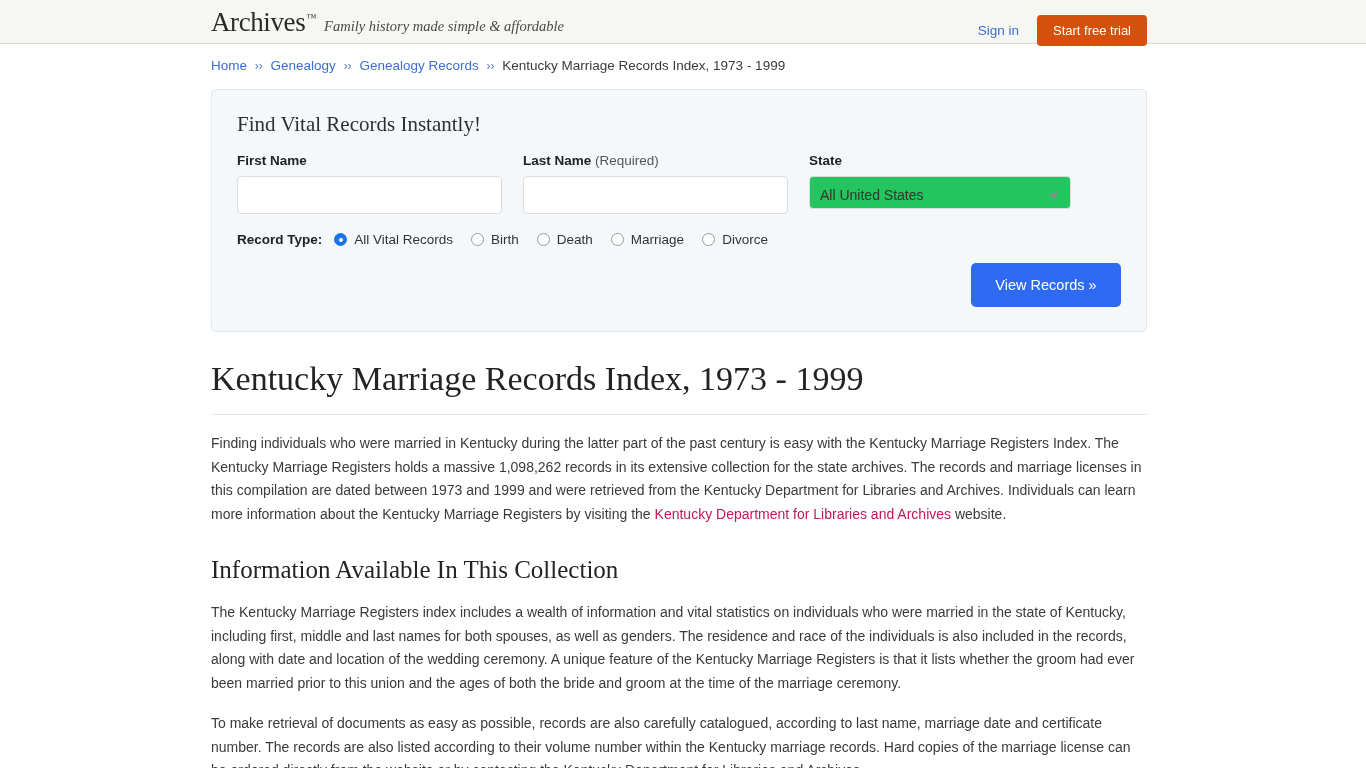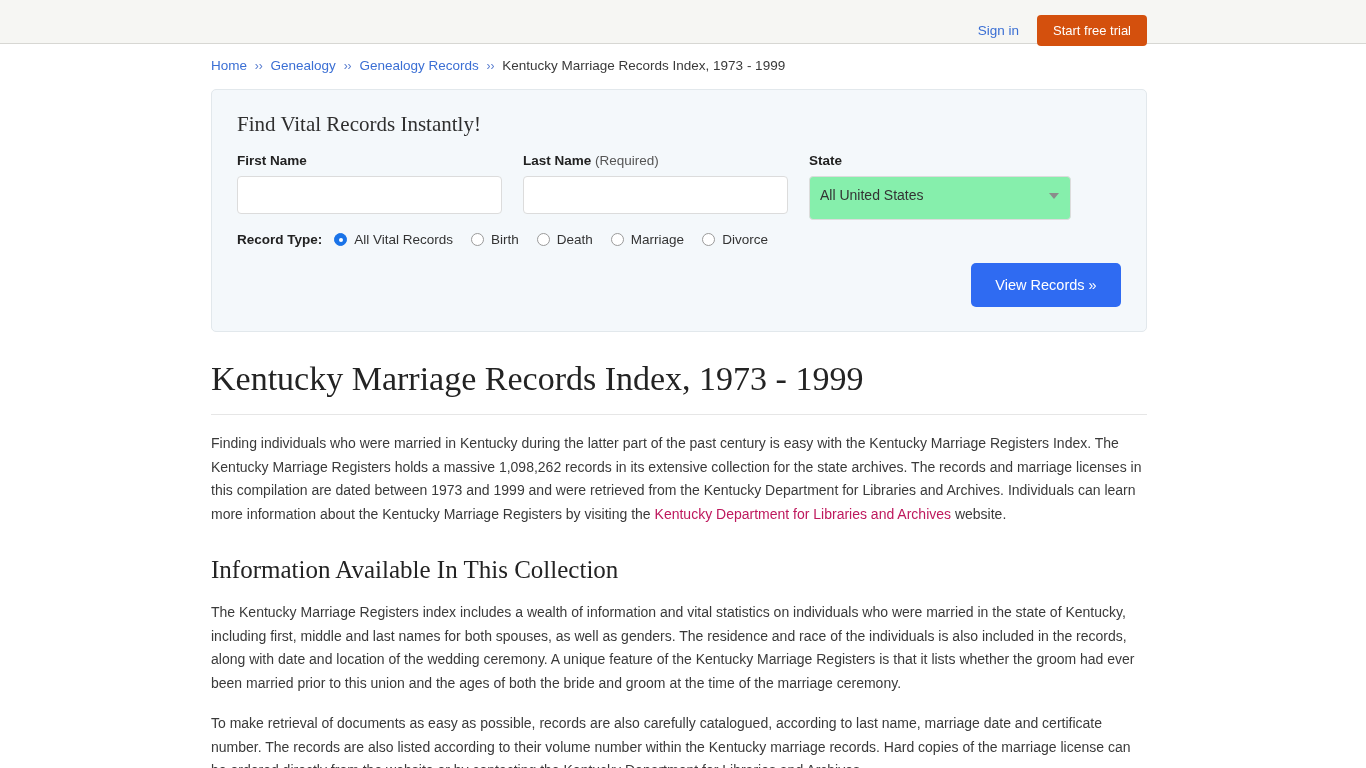--- a/index.html
+++ b/index.html
@@ -163,24 +163,24 @@
     color: #333333;
     outline: none;
   }
   .select-wrap {
     position: relative;
     width: 262px;
     height: 38px;
   }
   .select-box {
     width: 262px;
-    height: 44px;
+    height: 33px;
     border: 1px solid #dcdcdc;
     border-radius: 4px;
-    background: #86efac;
+    background: #22c55e;
     font-size: 14px;
     color: #333333;
     line-height: 36px;
     padding: 0 28px 0 10px;
     cursor: pointer;
     white-space: nowrap;
     overflow: hidden;
   }
   .select-arrow {
     position: absolute;
@@ -289,20 +289,25 @@
     color: #232323;
     margin: 30px 0 0 0;
   }
 </style>
 </head>
 <body>
 
 <div class="site-header">
   <div class="header-inner">
 
+    <div class="logo-block">
+      <span class="logo-word">Archives</span>
+      <span class="logo-tm">™</span>
+      <span class="tagline">Family history made simple &amp; affordable</span>
+    </div>
 
     <div class="header-actions">
       <a class="signin-link">Sign in</a>
       <button class="trial-btn">Start free trial</button>
     </div>
 
   </div>
 </div>
 
 <div class="page">

